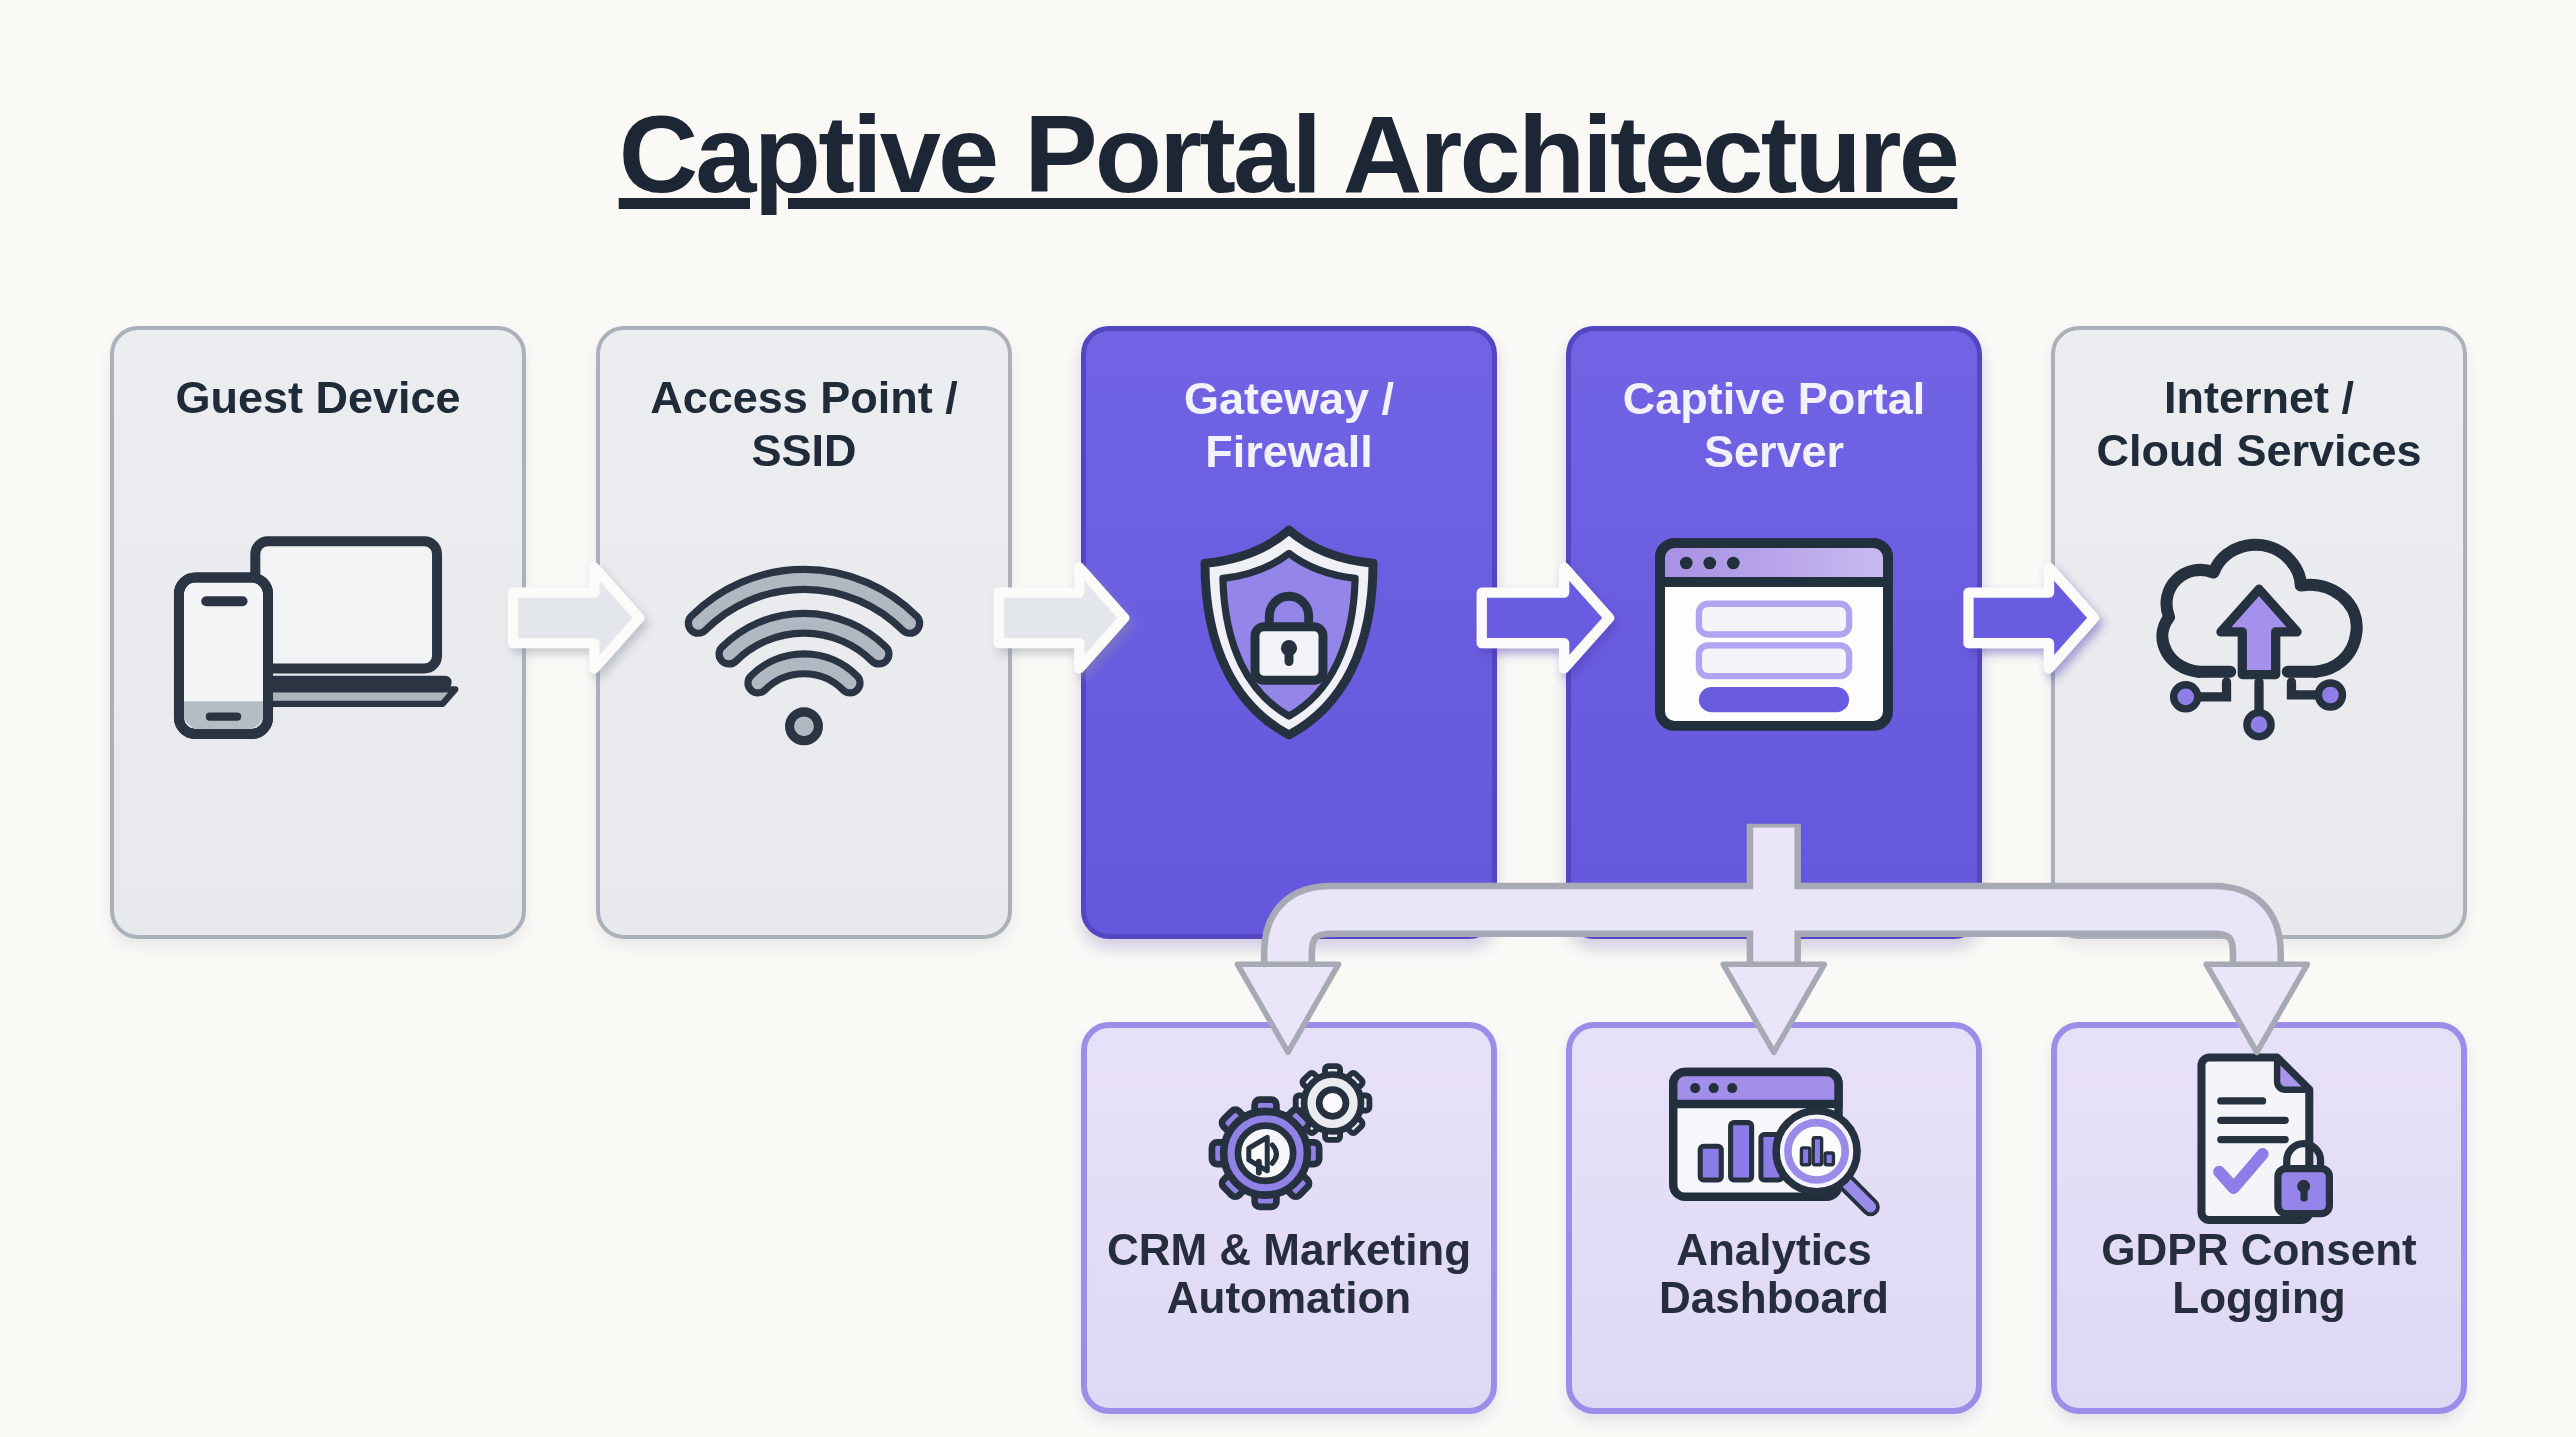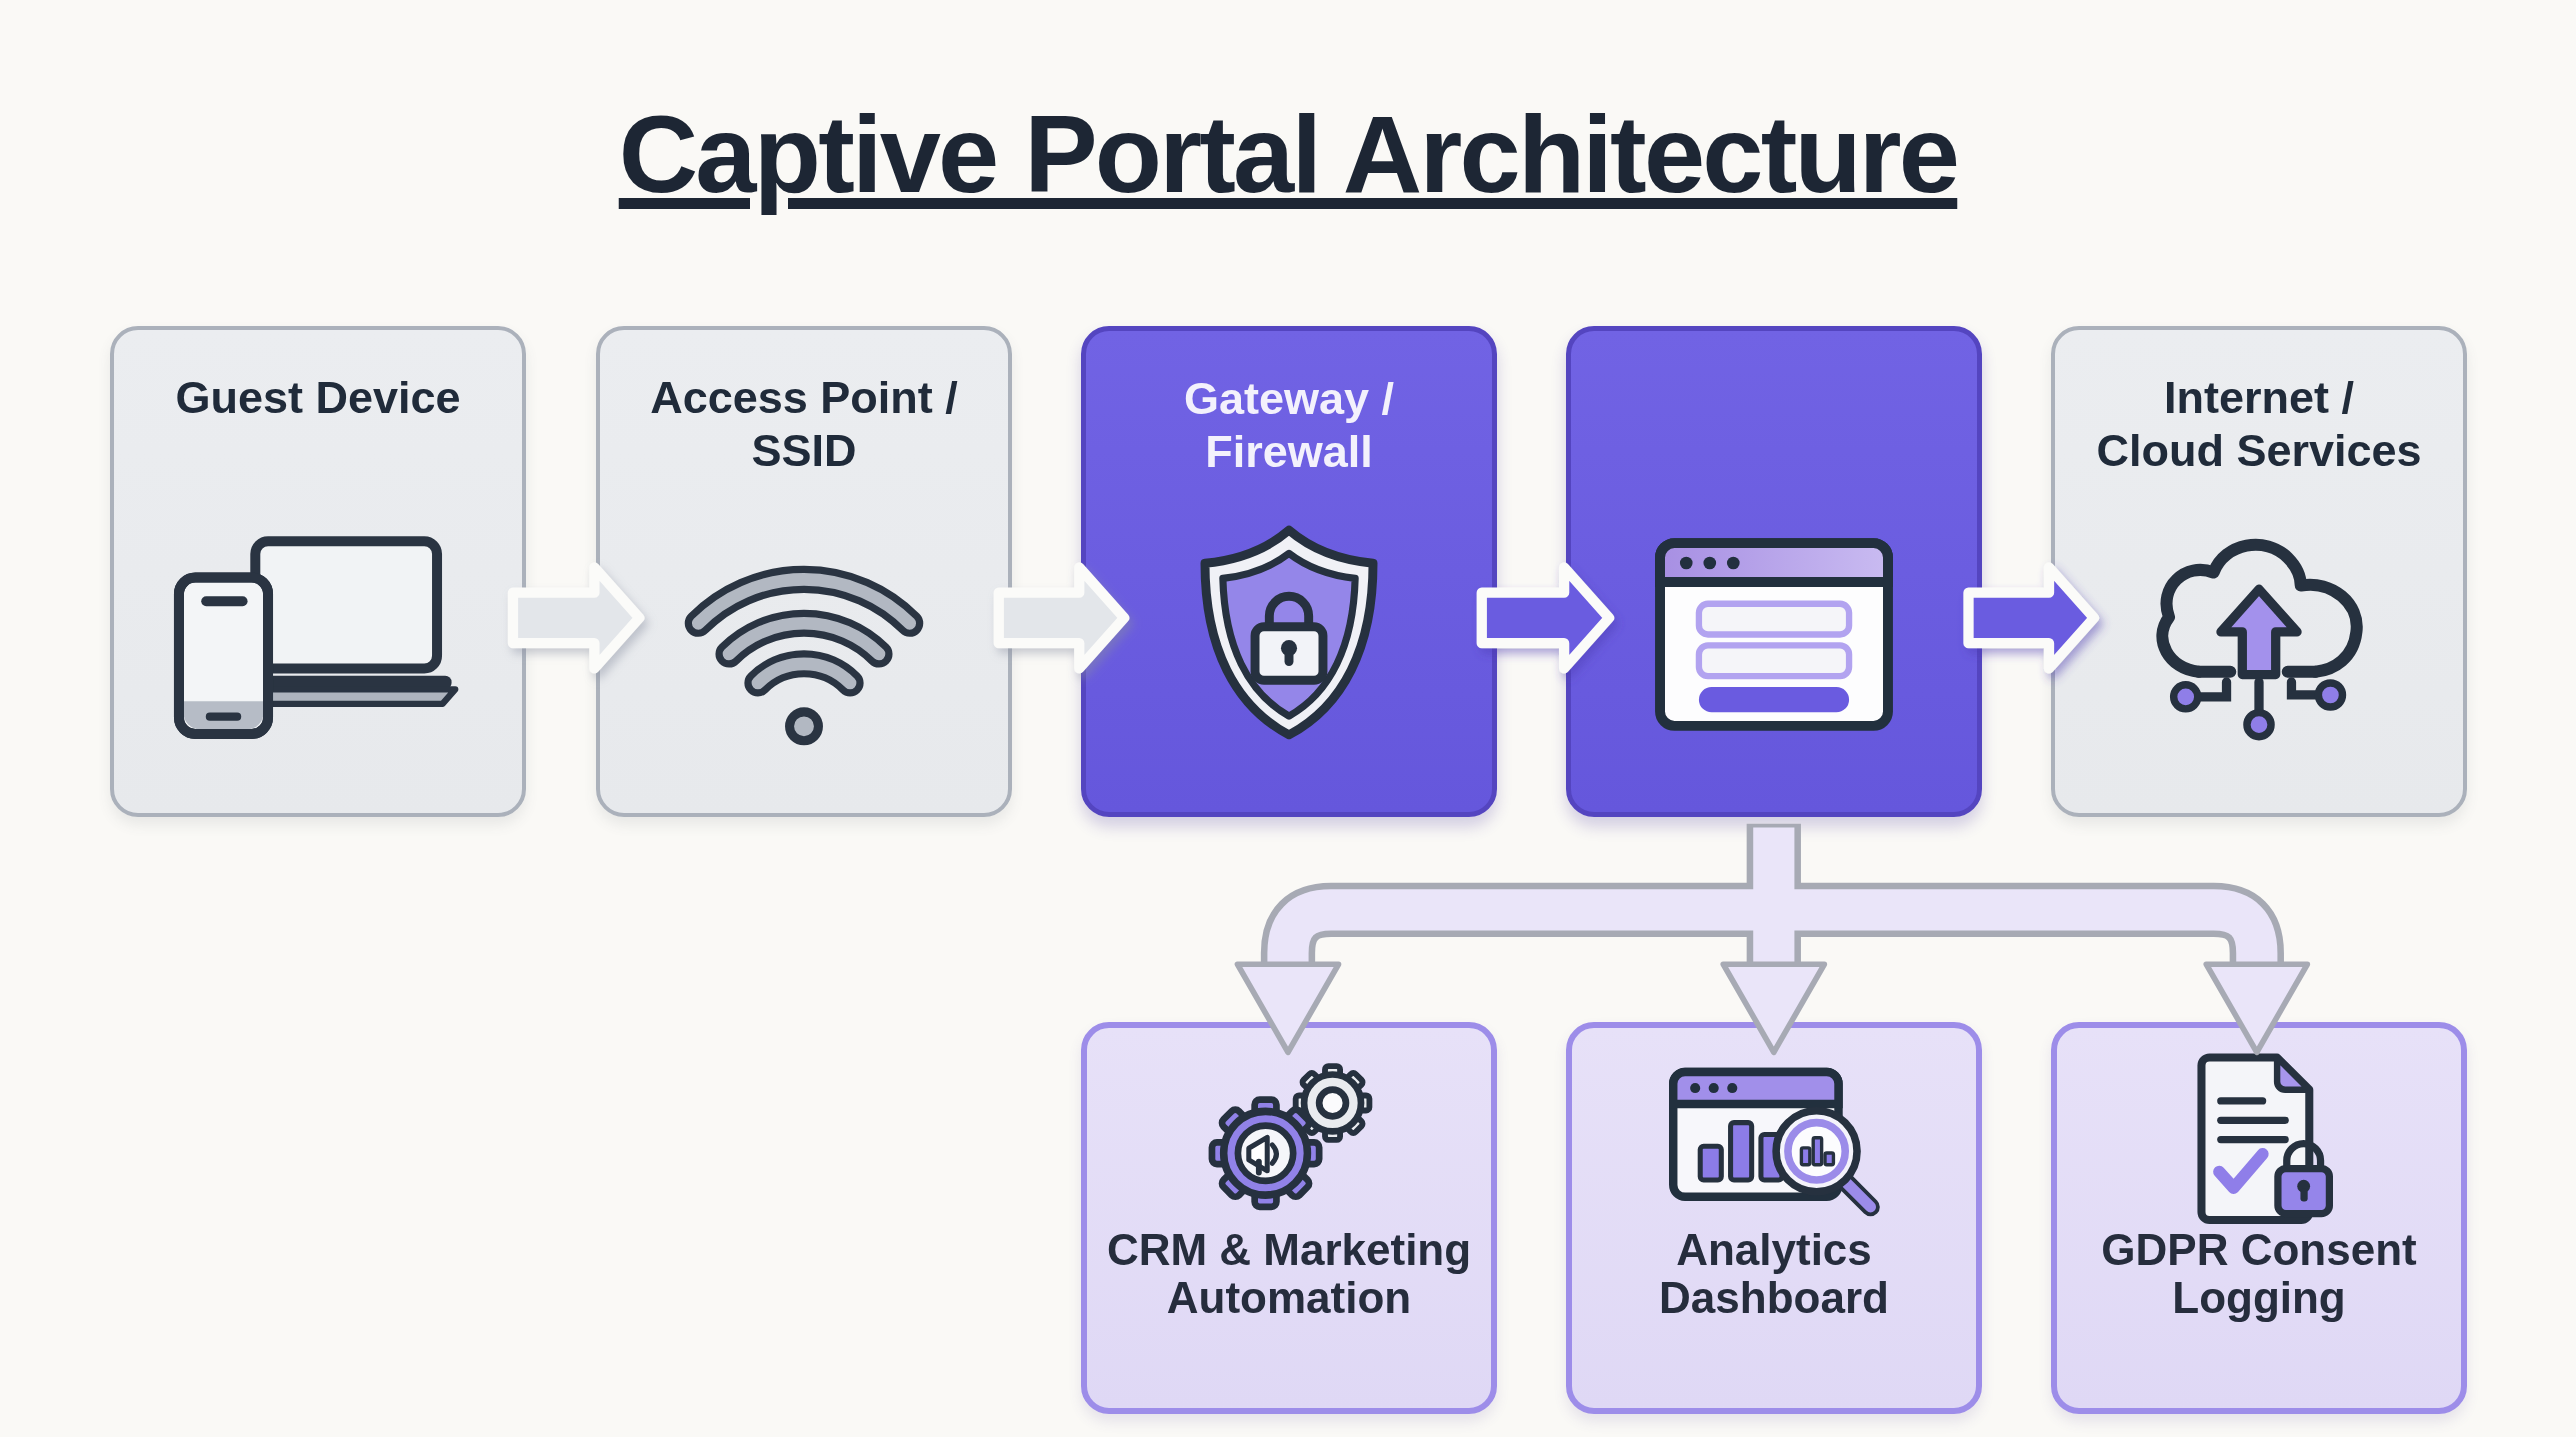--- a/index.html
+++ b/index.html
@@ -10,21 +10,21 @@
   }
   .title{
     position:absolute;top:90px;left:0;width:100%;
     text-align:center;font-size:110px;font-weight:800;letter-spacing:-2.8px;
     color:#1D2634;
     text-decoration:underline;
   }
   .box{
     position:absolute;width:416px;box-sizing:border-box;border-radius:28px;
   }
-  .box.top{top:326px;height:491px;}
+  .box.top{top:326px;height:613px;}
   .box.bottom{top:1022px;height:392px;}
   .box.gray{
     background:linear-gradient(180deg,#EBEDF0,#E7E9EC);
     border:4.7px solid #ABB1BB;
     box-shadow:0 7.5px 13px rgba(80,85,100,0.10);
   }
   .box.purple{
     background:linear-gradient(180deg,#7163E4,#6557DC);
     border:5.6px solid #5445C0;
     box-shadow:0 9.4px 15px rgba(60,40,150,0.20);
@@ -103,20 +103,24 @@
       <path d="M110 8 C138 32 172 42 204 45 C204 140 170 205 110 237 C50 205 16 140 16 45 C48 42 82 32 110 8 Z" fill="#F0F1F6" stroke="#26313F" stroke-width="10" stroke-linejoin="round"></path>
       <path d="M110 34 C132 51 158 59 184 62 C182 138 156 190 110 216 C64 190 38 138 36 62 C62 59 88 51 110 34 Z" fill="#9486E9" stroke="#26313F" stroke-width="8" stroke-linejoin="round"></path>
       <path d="M88 118 v-14 a22 22 0 0 1 44 0 v14" fill="none" stroke="#26313F" stroke-width="10"></path>
       <rect x="72" y="116" width="76" height="60" rx="10" fill="#F2F3F8" stroke="#26313F" stroke-width="10"></rect>
       <circle cx="110" cy="140" r="9" fill="#26313F"></circle>
       <rect x="105" y="142" width="10" height="18" rx="5" fill="#26313F"></rect>
     </svg>
   </div>
 
   <div class="box top purple" style="left:1566px;">
+    <div class="box-label">
+      <div>Captive Portal</div>
+      <div>Server</div>
+    </div>
     <svg class="icon" style="top:204px;" width="245" height="199" viewBox="0 0 270 220">
       <defs>
         <linearGradient id="tbGrad" x1="0" y1="0" x2="1" y2="0">
           <stop offset="0" stop-color="#A78FE3"></stop>
             <stop offset="1" stop-color="#C9BBF1"></stop>
         </linearGradient>
       </defs>
       <rect x="9" y="9" width="252" height="202" rx="16" fill="#FDFDFE" stroke="#22303E" stroke-width="11"></rect>
       <path d="M9 52 V25 a16 16 0 0 1 16 -16 H245 a16 16 0 0 1 16 16 V52 Z" fill="url(#tbGrad)" stroke="#22303E" stroke-width="11"></path>
       <circle cx="38" cy="31" r="7" fill="#22303E"></circle>

